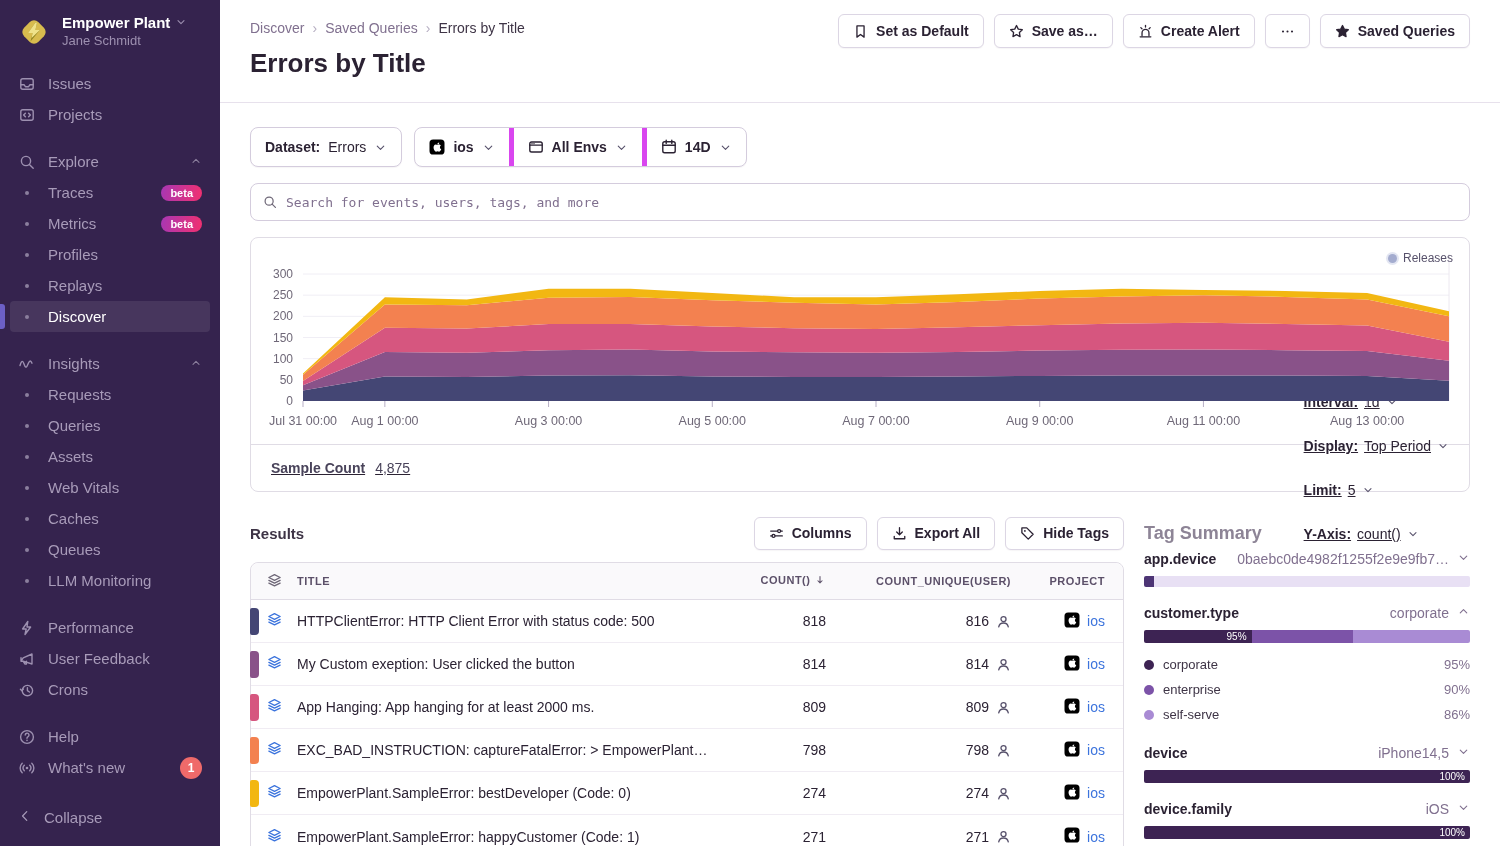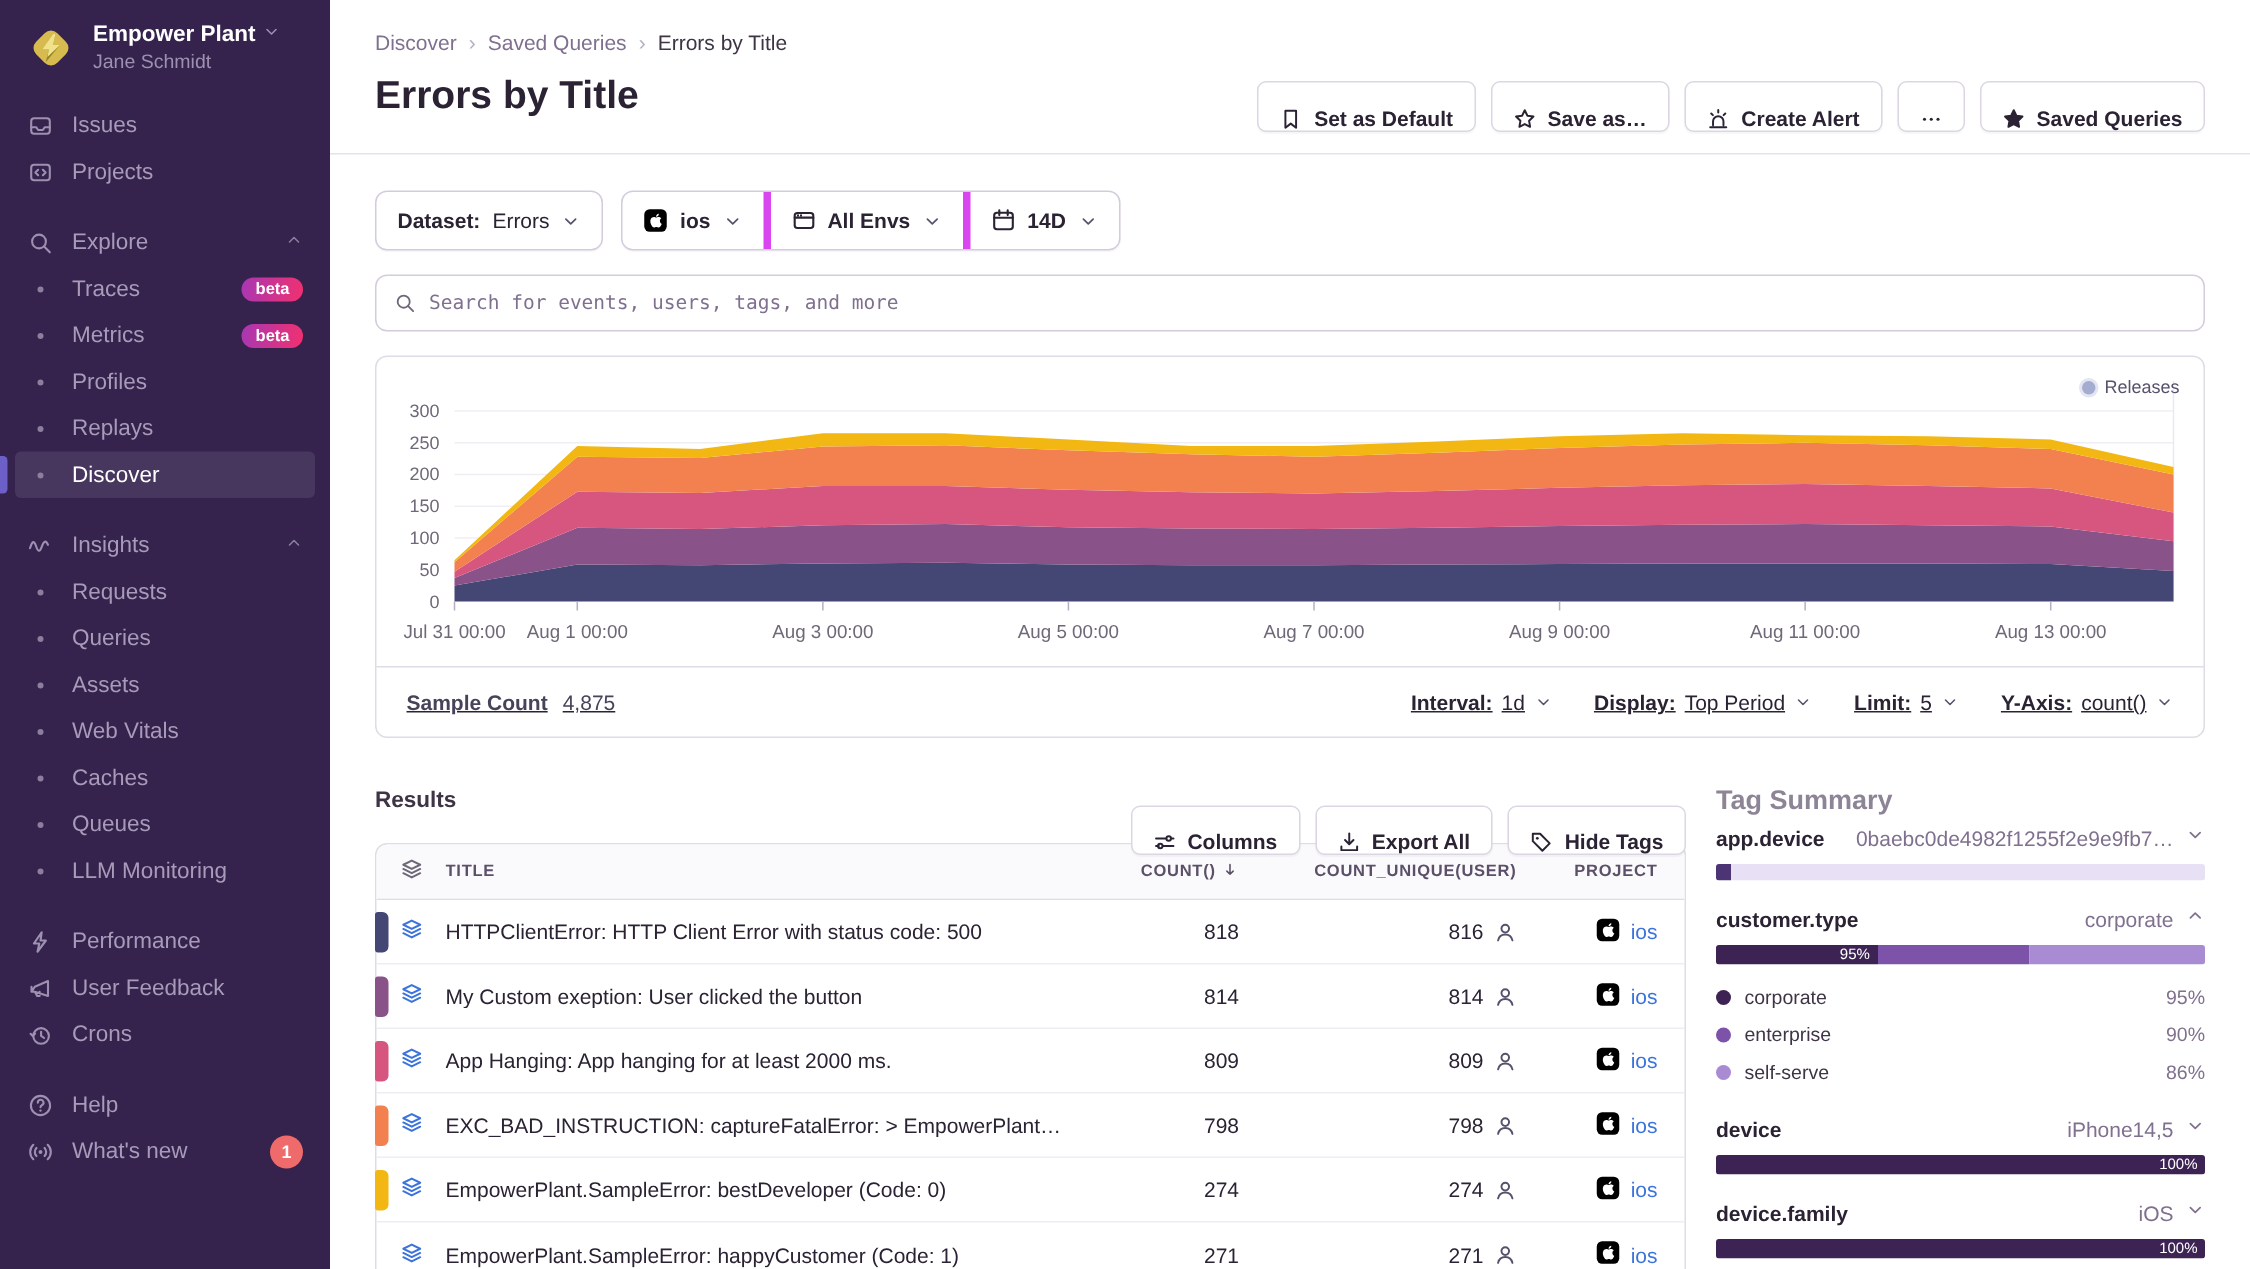--- a/index.html
+++ b/index.html
@@ -34,23 +34,23 @@
   
   .main { margin-left:220px; height:846px; overflow:hidden; background:#fff; }
   .page-header { position:relative; padding:20px 30px 0 30px; height:103px;
     border-bottom:1px solid #e7e1ec; }
   .crumbs { display:flex; align-items:center; gap:8px; font-size:14px; color:#80708f; }
   .crumbs .sep { color:#b6aec2; }
   .crumbs .crumb:last-child { color:#3e3446; }
   .crumb { cursor:pointer; }
   .page-title { font-size:26px; font-weight:bold; color:#2b2233; margin-top:12px; }
   .header-actions { position:absolute; right:30px; top:14px; display:flex; gap:10px; }
-  .btn { display:flex; align-items:flex-end; gap:8px; height:34px; padding:0 14px; background:#fff;
+  .btn { display:flex; align-items:center; gap:8px; height:34px; padding:0 14px; background:#fff;
     border:1px solid #dcd6e4; border-radius:6px; font-weight:bold; font-size:14px; color:#2b2233;
-    cursor:pointer; box-shadow:0 1px 1px rgba(43,34,51,.04); white-space:nowrap;margin-top:40px; }
+    cursor:pointer; box-shadow:0 1px 1px rgba(43,34,51,.04); white-space:nowrap; }
   .btn .ic { color:#2b2233; display:flex; }
 
   .content { padding:24px 30px 0 30px; }
 
   
   .filter-row { display:flex; gap:12px; }
   .fbtn { display:flex; align-items:center; gap:8px; height:40px; padding:0 14px; background:#fff;
     border:1px solid #d4ccdd; border-radius:8px; font-size:14px; cursor:pointer;
     box-shadow:0 1px 1px rgba(43,34,51,.04); }
   .fbtn b { font-weight:bold; }
@@ -73,21 +73,21 @@
   .chart-area { position:relative; height:206px; }
   .chart-legend { position:absolute; top:13px; right:16px; display:flex; align-items:center; gap:6px;
     font-size:12px; color:#57516b; }
   .chart-legend .dot { width:9px; height:9px; border-radius:50%; background:#a4accf;
     box-shadow:0 0 0 2px #e3e6f2; }
   .chart-area svg { display:block; width:100%; height:100%; }
   .chart-footer { border-top:1px solid #e0dce5; height:47px; display:flex; align-items:center;
     padding:0 20px; font-size:14px;text-decoration:underline; }
   .cf-left { display:flex; align-items:baseline; gap:10px; color:#49435a; }
   .cf-left b { font-weight:bold; }
-  .cf-right { margin-left:auto; display:flex; gap:28px; }
+  .cf-right { margin-left:auto; display:flex; gap:28px;flex-direction:column; }
   .cf-ctl { display:flex; align-items:center; gap:6px; cursor:pointer; }
   .cf-ctl b { font-weight:bold; }
 
   
   .results-wrap { margin-top:24px; display:flex; gap:20px; align-items:flex-start; }
   .results-col { flex:1; min-width:0; }
   .results-head { display:flex; align-items:center; margin-bottom:12px; height:34px; }
   .results-title { font-size:15px; font-weight:bold; color:#3e3446; }
   .results-btns { margin-left:auto; display:flex; gap:10px; }
   .btn.sm { height:33px; font-size:14px; }
@@ -322,20 +322,26 @@
         <span class="ic">
           <svg width="16" height="16" viewBox="0 0 16 16" fill="none" stroke="currentColor" stroke-width="1.4" stroke-linecap="round" stroke-linejoin="round" style="flex:none">
             <circle cx="8" cy="8" r="1.3" fill="currentColor" stroke="none"></circle>
             <path d="M5.3 10.7a3.9 3.9 0 0 1 0-5.4M10.7 5.3a3.9 3.9 0 0 1 0 5.4M3.2 12.8a6.6 6.6 0 0 1 0-9.6M12.8 3.2a6.6 6.6 0 0 1 0 9.6"></path>
           </svg>
         </span>
         <span>What's new</span>
         <span class="sb-count">1</span>
       </div>
     </div>
+  <div class="sb-collapse">
+    <span class="ic" id="collapse-chev"><svg width="14" height="14" viewBox="0 0 16 16" fill="none" stroke="#a89bb9" stroke-width="1.4" stroke-linecap="round" stroke-linejoin="round" style="flex:none">
+          <path d="M10 3 5.2 8 10 13"></path>
+        </svg></span>
+    <span>Collapse</span>
+  </div>
 </div>
 
 <div class="main">
   <div class="page-header">
     <div class="crumbs" id="crumbs">
         <span class="crumb">Discover</span>
         <span class="sep">›</span>
         <span class="crumb">Saved Queries</span>
         <span class="sep">›</span>
         <span class="crumb">Errors by Title</span>

